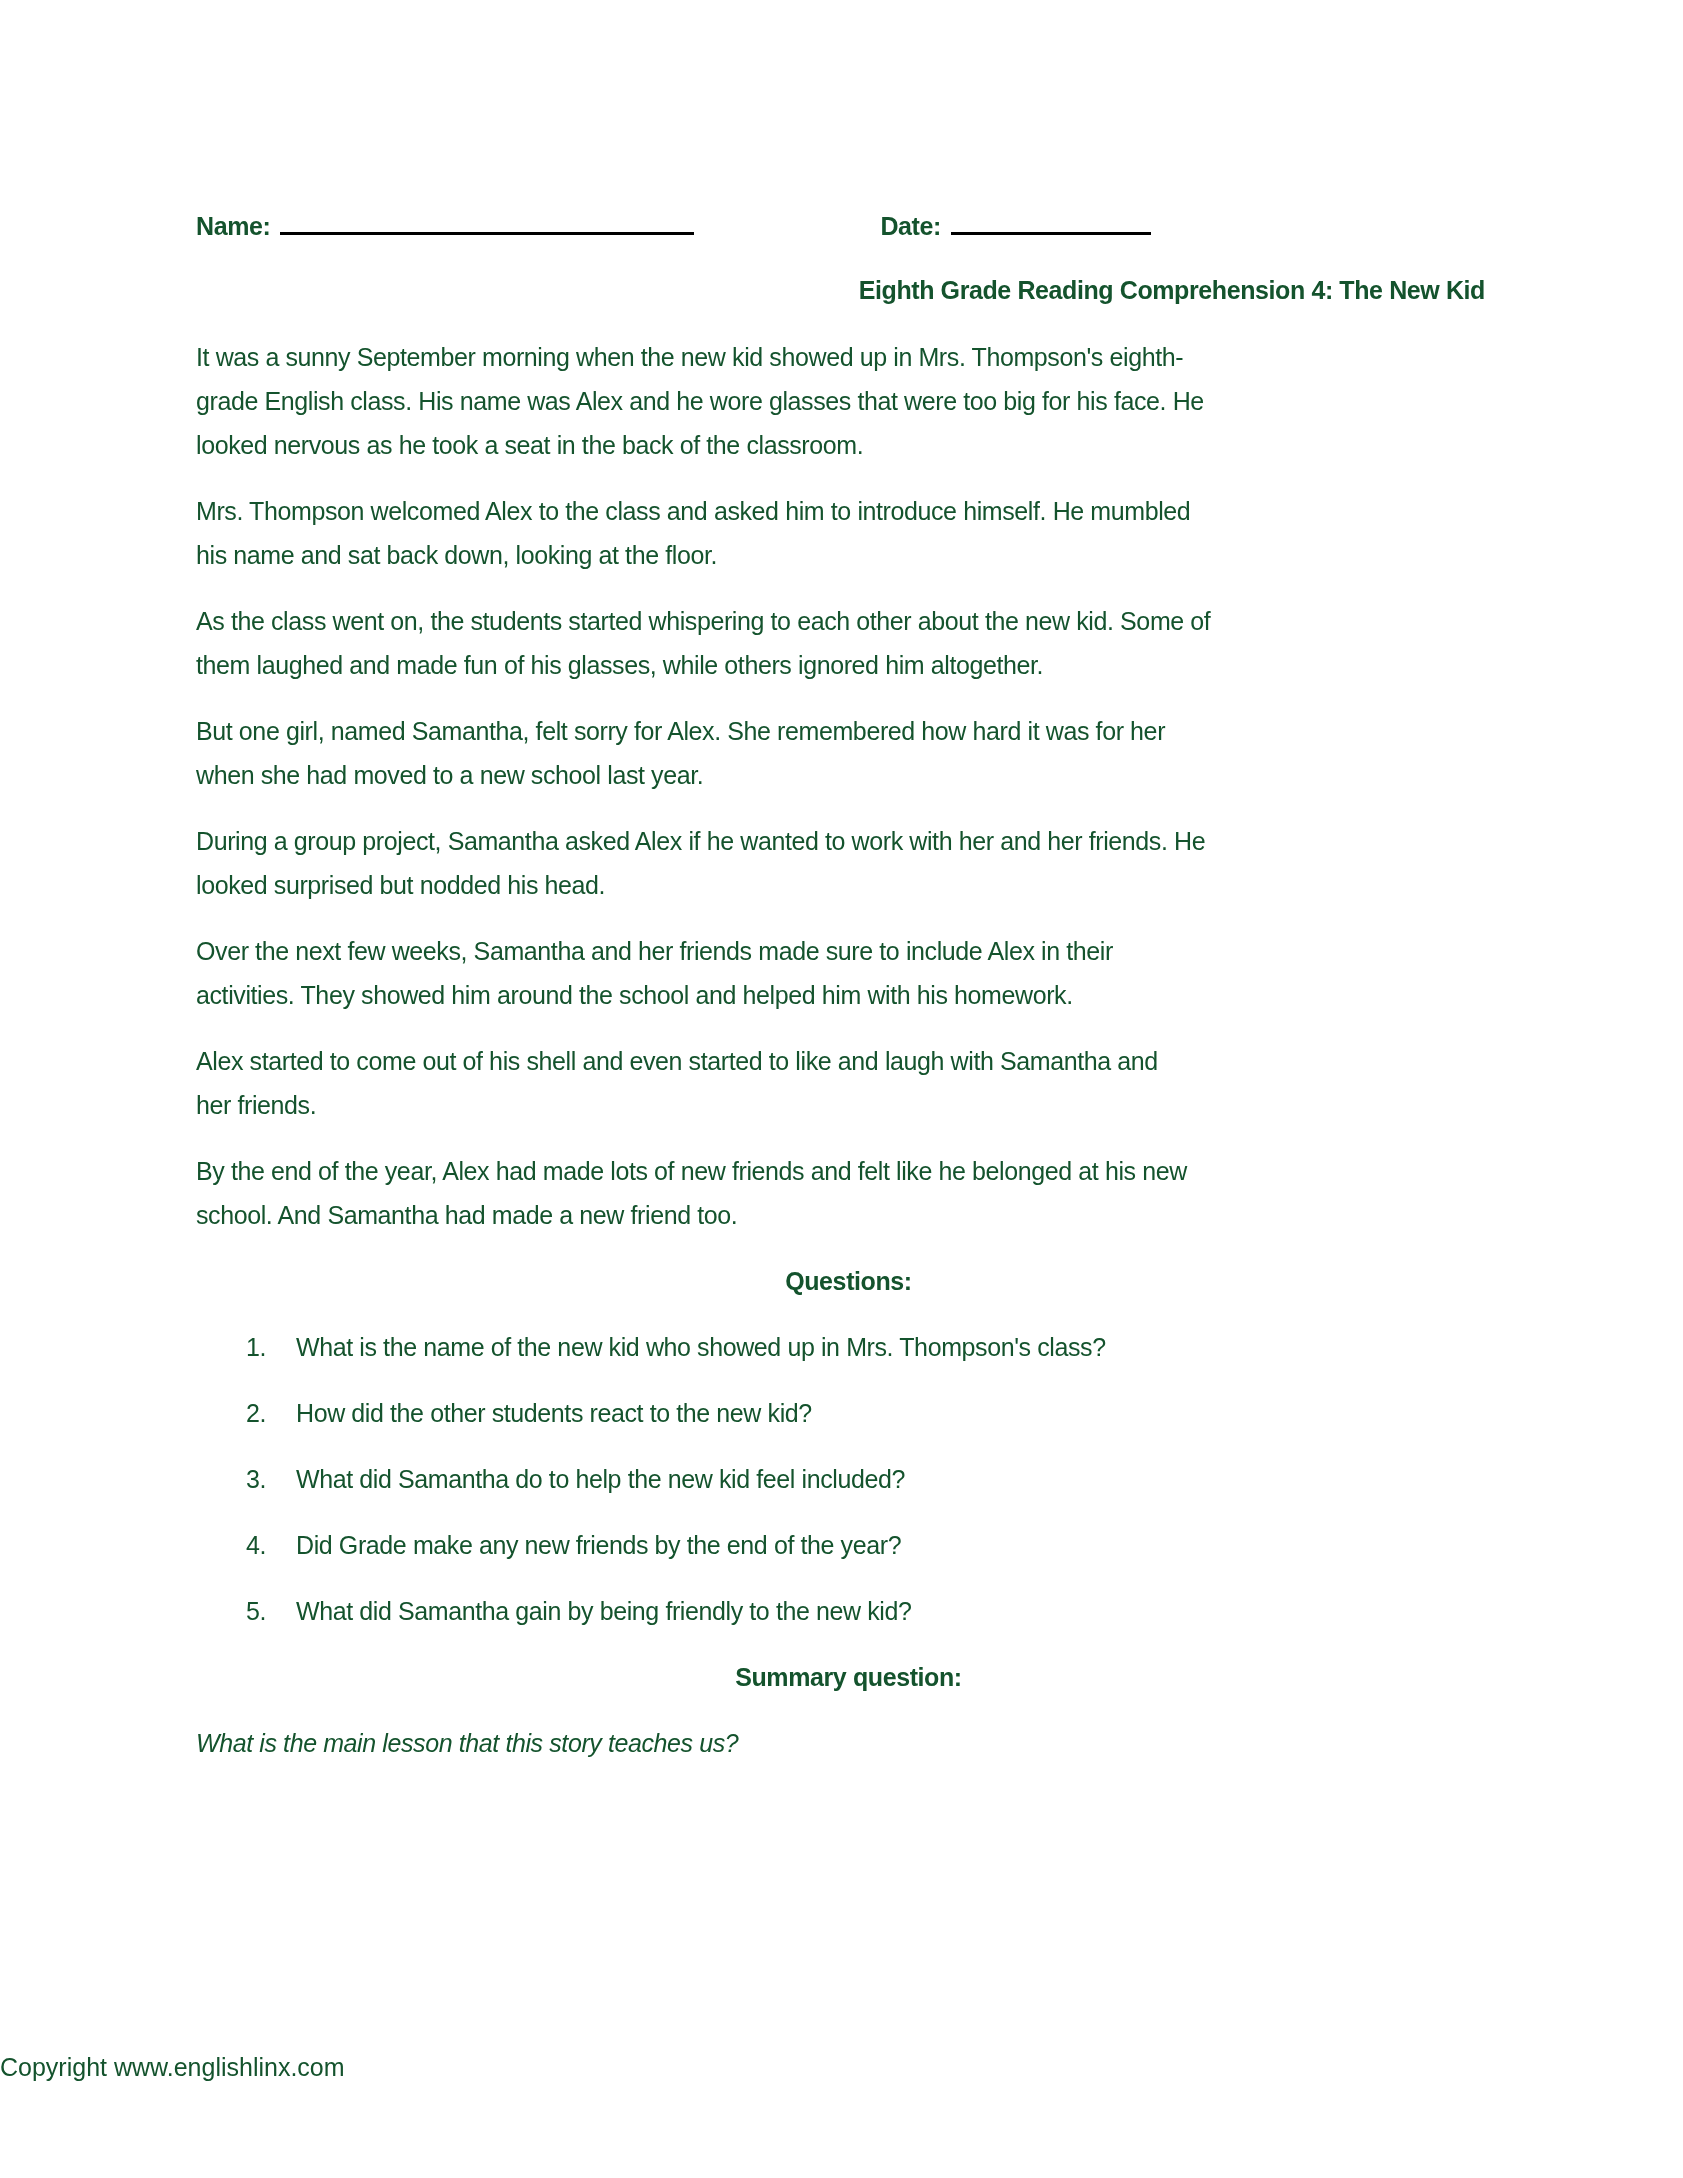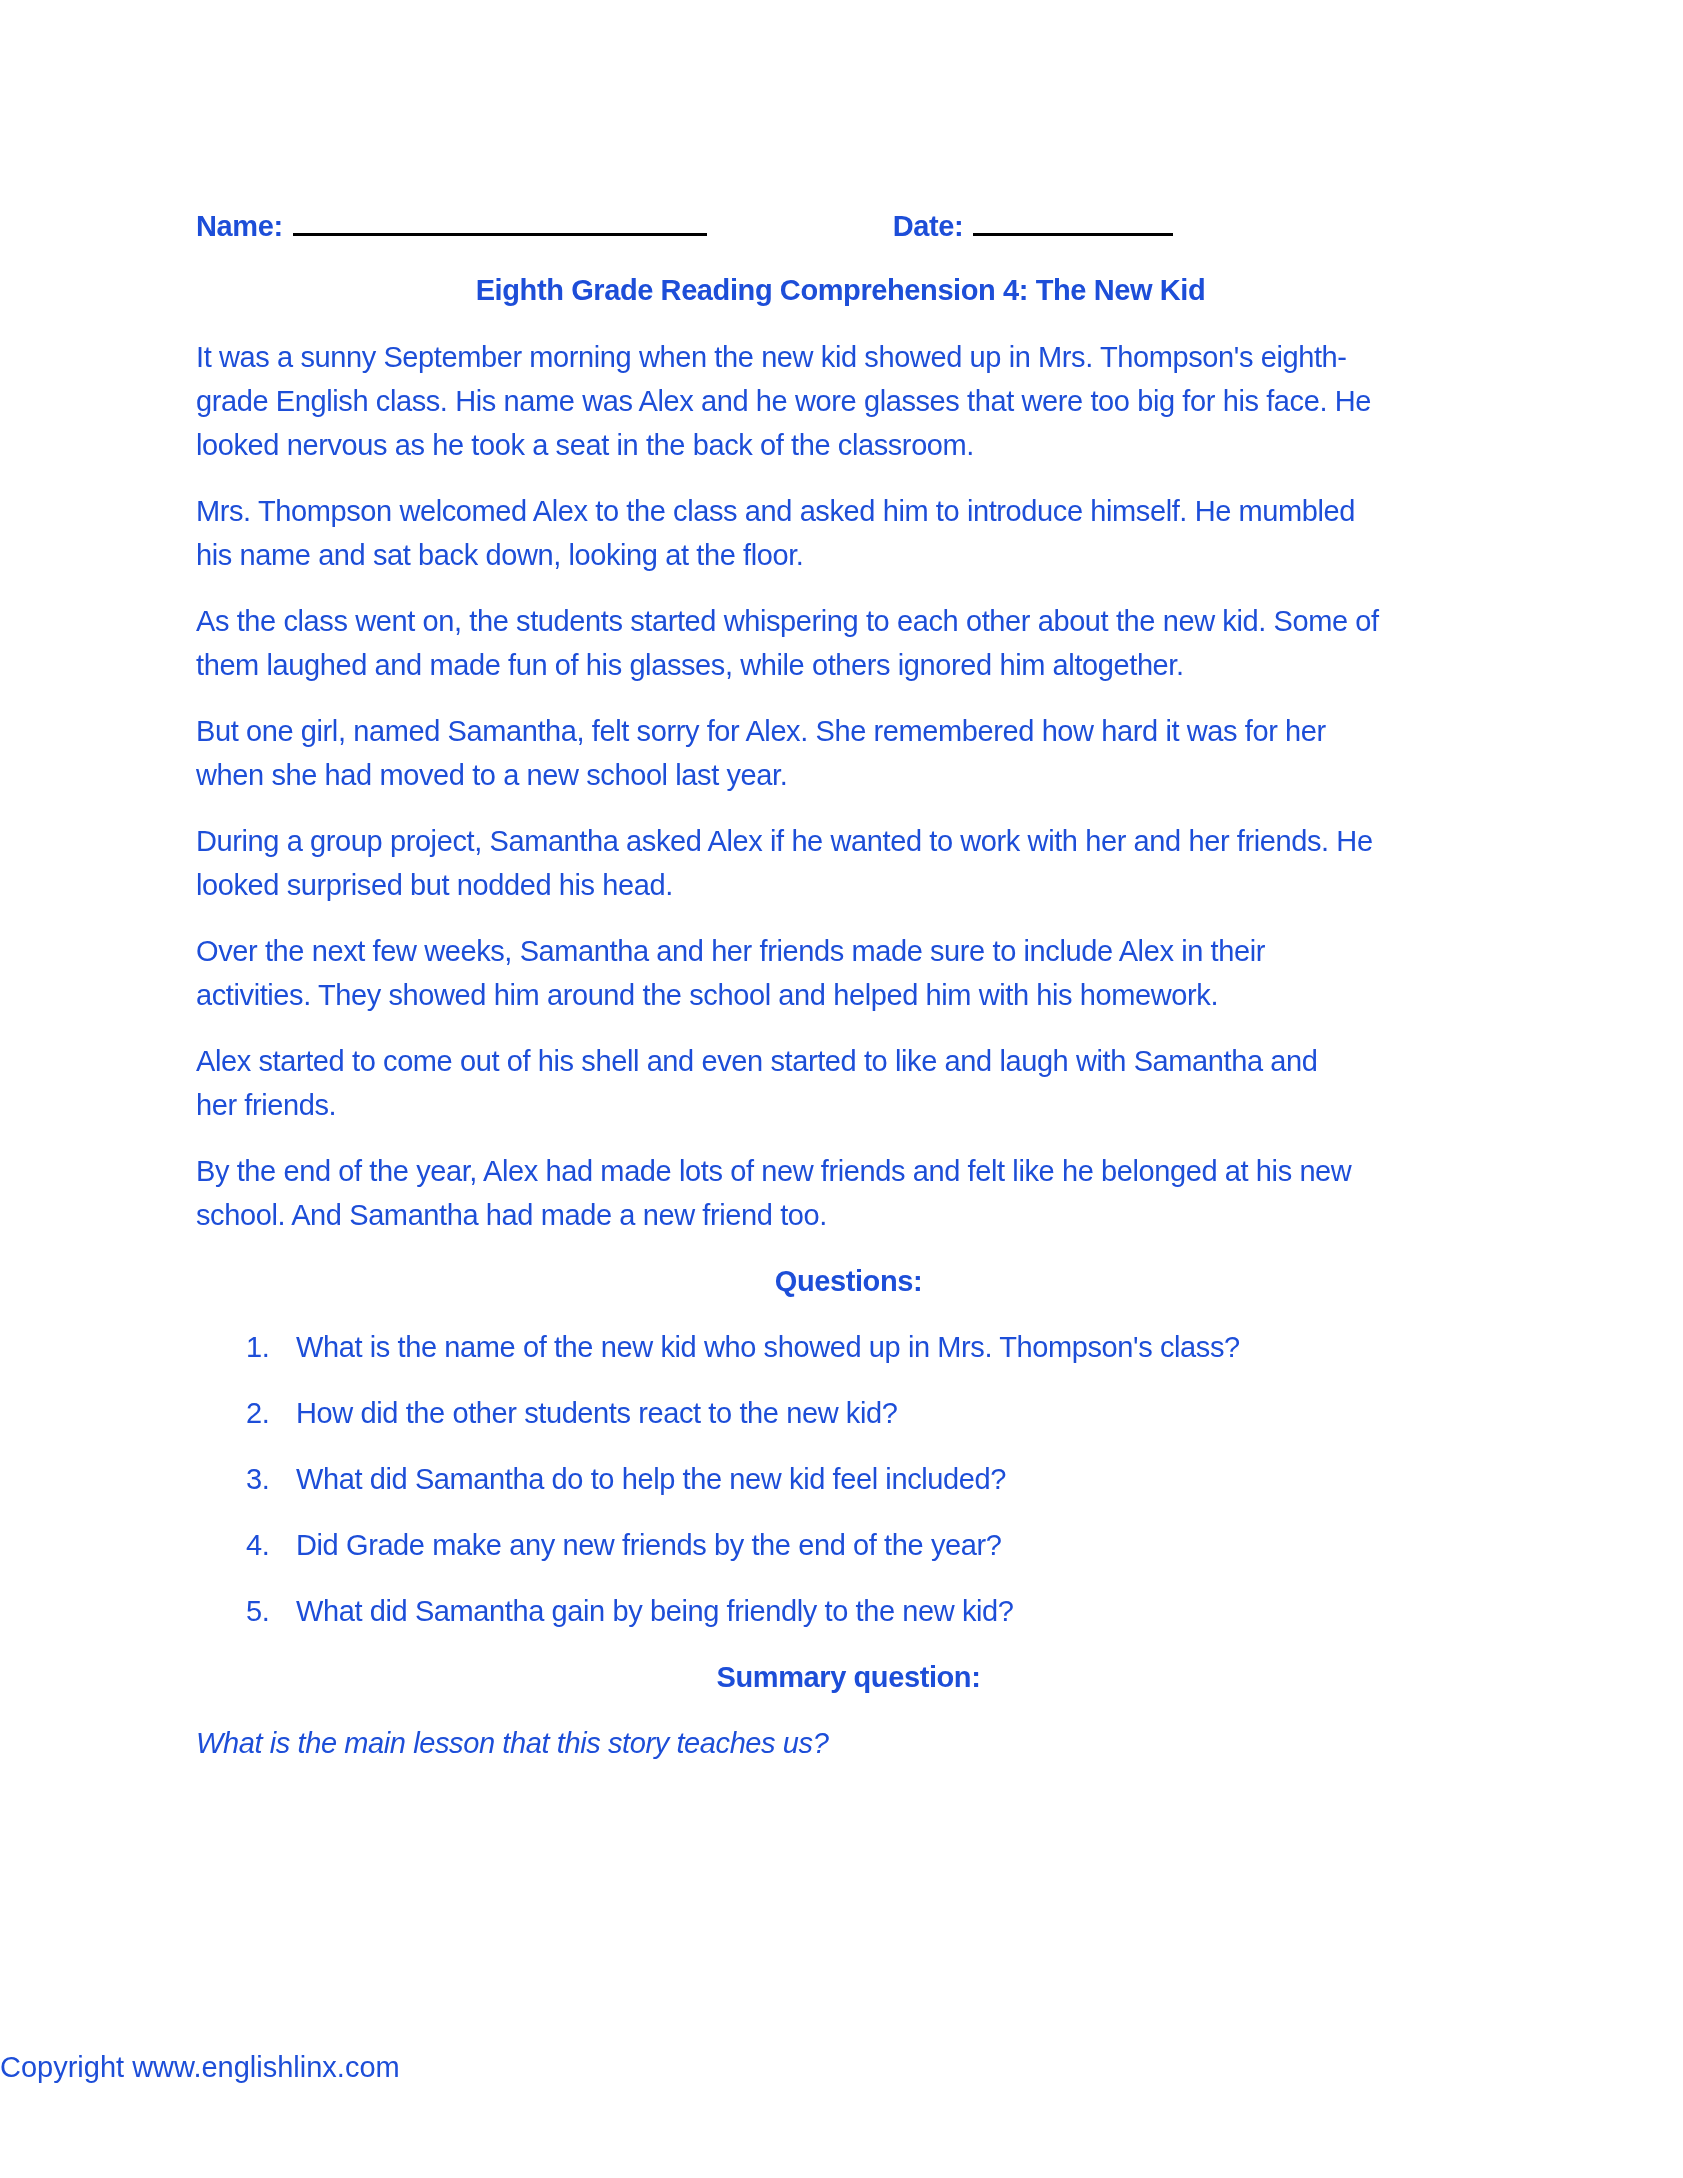--- a/index.html
+++ b/index.html
@@ -7,22 +7,22 @@
     padding: 0;
     background: #ffffff;
   }
   .page {
     position: relative;
     width: 1485px;
     height: 2178px;
     background: #ffffff;
     overflow: hidden;
     font-family: "Liberation Sans", sans-serif;
-    color: #1d4ed8;
-    font-size: 29px;
+    color: #14532d;
+    font-size: 25px;
     line-height: 44px;
     letter-spacing: -0.4px;
   }
   .content {
     position: absolute;
     left: 196px;
     top: 204px;
     width: 1289px;
   }
   .header-row {
@@ -44,21 +44,21 @@
   .date-group {
     display: inline-block;
     margin-left: 186px;
   }
   .date-blank {
     width: 200px;
     margin-left: 10px;
   }
   .doc-title {
     font-weight: bold;
-    text-align: center;
+    text-align: right;
     margin: 0 0 23px 0;
   }
   .para {
     margin: 0 0 22px 0;
     white-space: pre-line;
     width: 1327px;
   }
   .questions-heading, .summary-heading {
     font-weight: bold;
     margin: 0 0 22px 16px;

